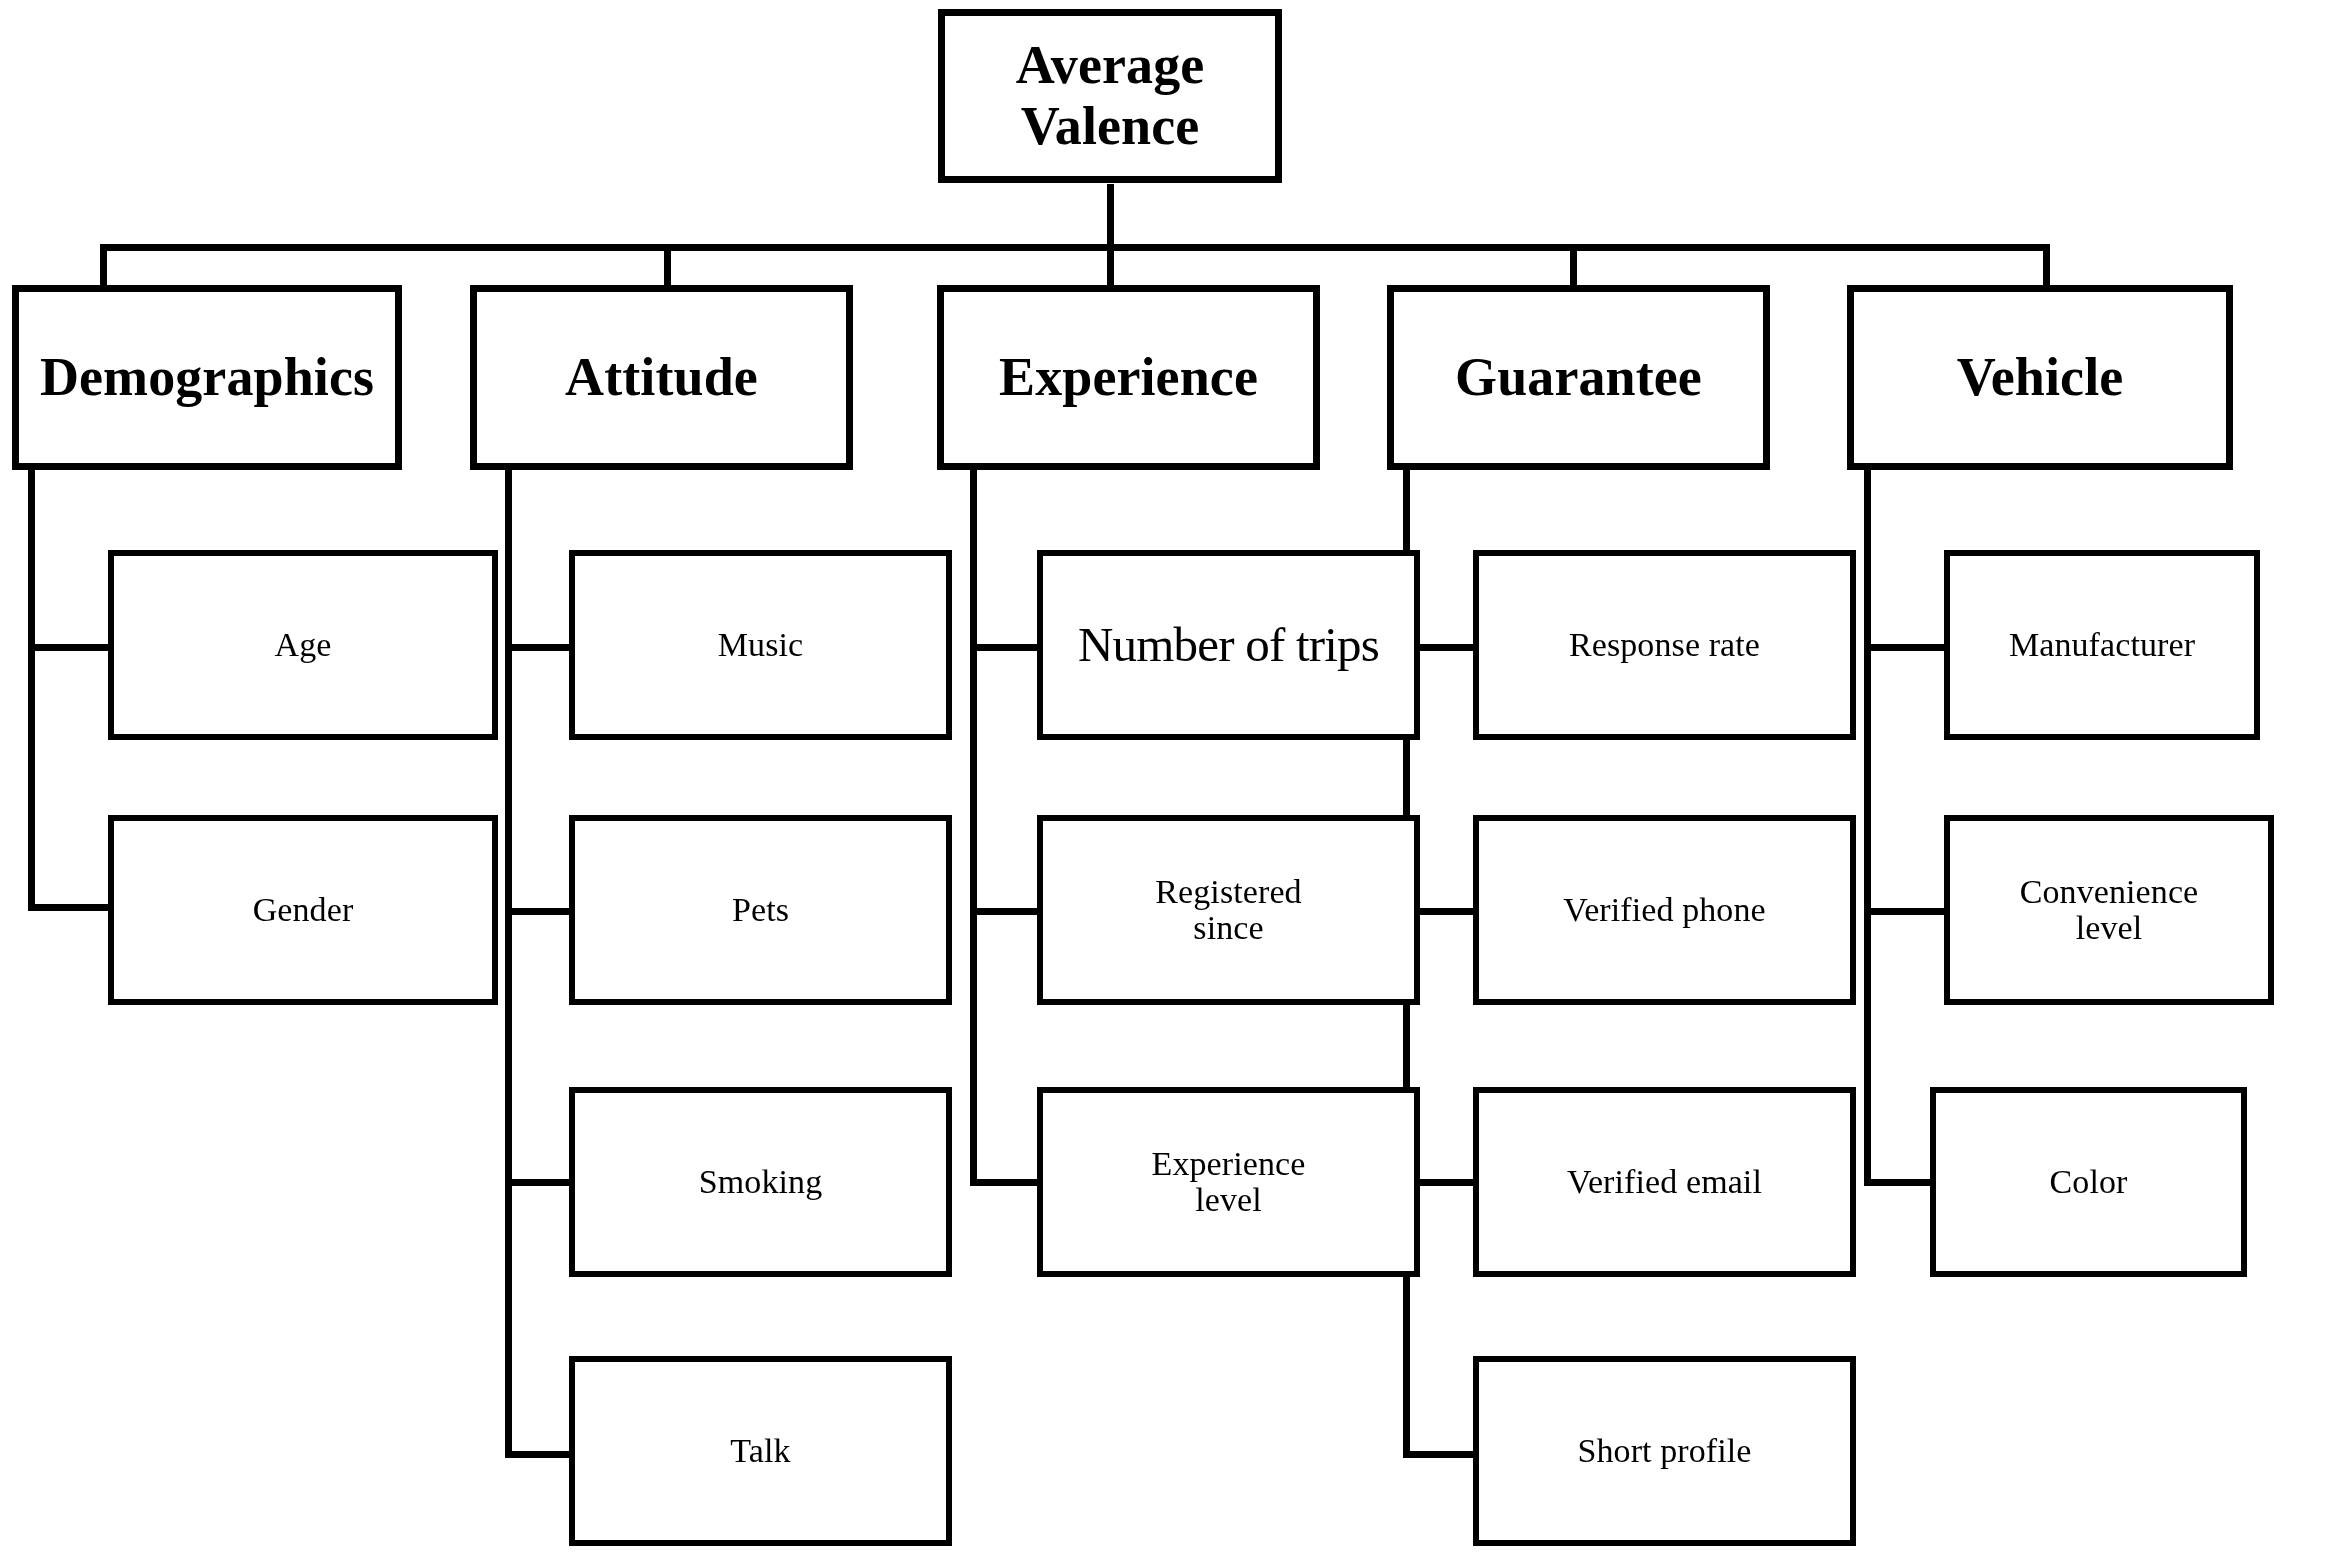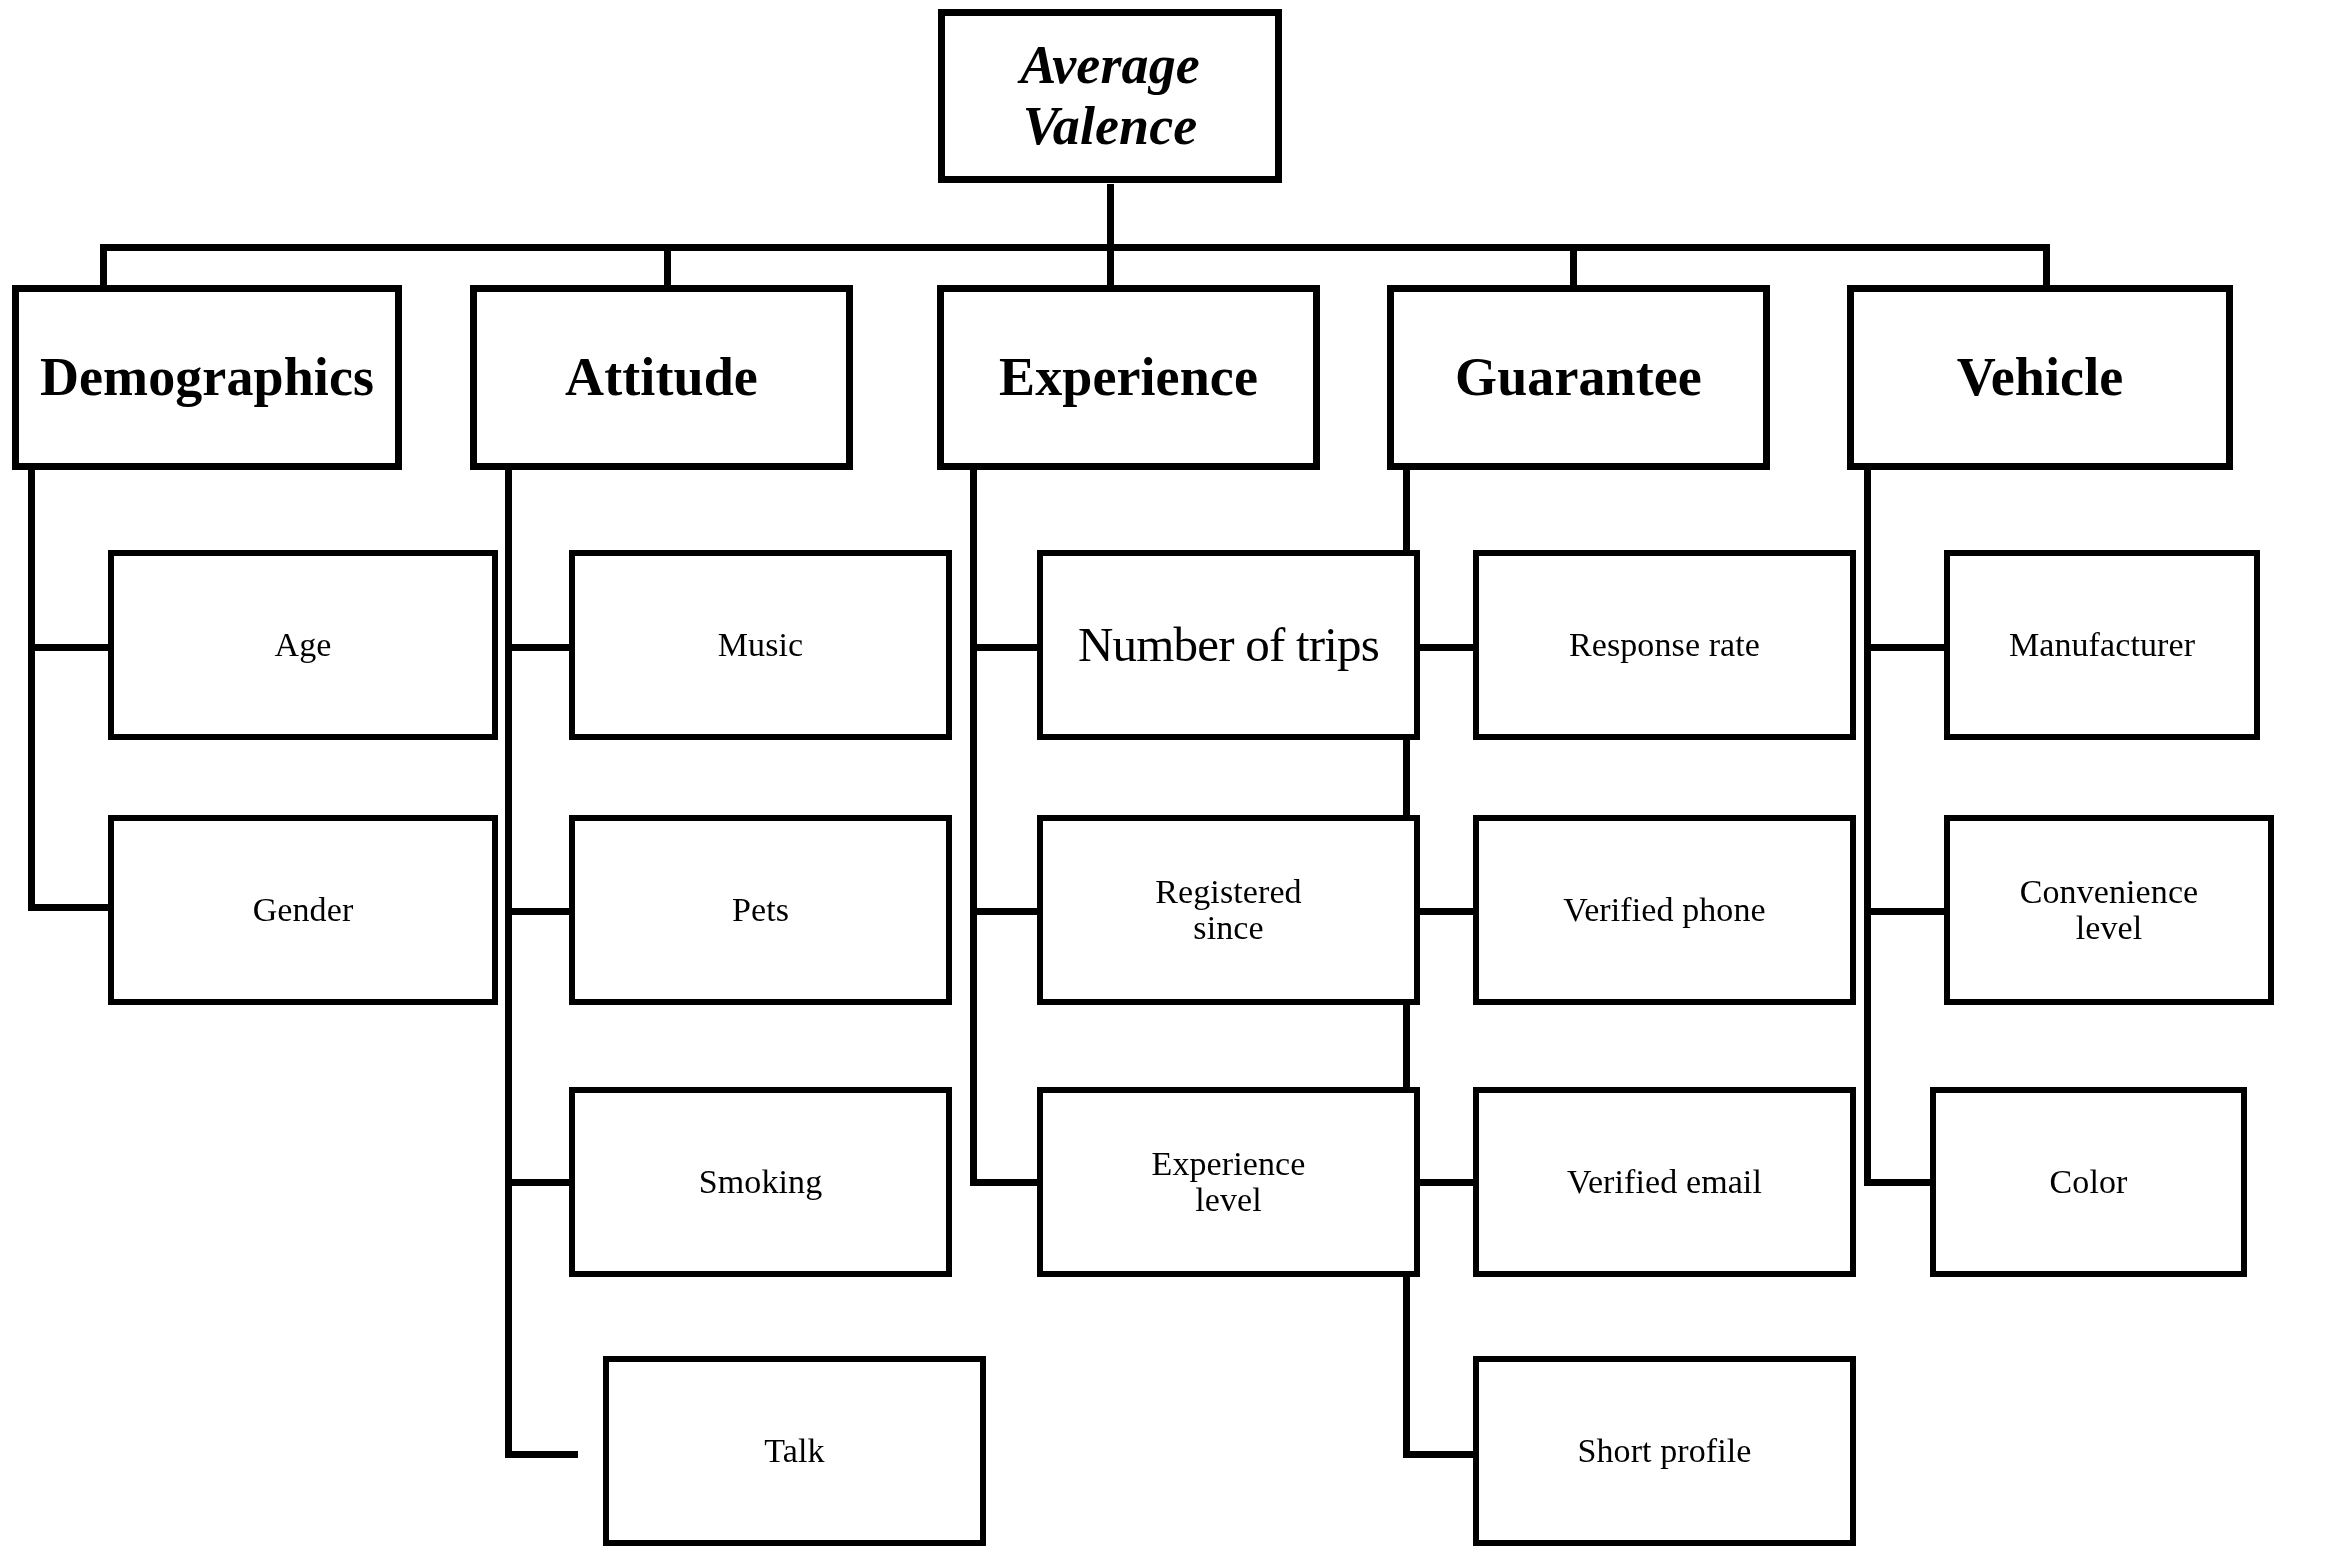--- a/index.html
+++ b/index.html
@@ -65,21 +65,21 @@
     z-index:1;
   }
   .conn.h{ height:6.6px; }
   .conn.v{ width:6.6px; }
 </style>
 </head>
 <body>
 
 <div id="stage">
 
-  <div class="node root" style="left:938px; top:9.2px; width:344px; height:174px;font-style:italic;">
+  <div class="node root" style="left:938px; top:9.2px; width:344px; height:174px;">
     <span class="label">Average
 Valence</span>
   </div>
 
   <div class="conn v" style="left:1107px; top:184px; width:7.3px; height:67px;"></div>
 
   <div class="conn h" style="left:100px; top:244px; width:1950px; height:7.3px;"></div>
 
   <div class="conn v" style="left:100px; top:244px; height:41px;"></div>
   <div class="conn v" style="left:664px; top:244px; height:41px;"></div>
@@ -126,21 +126,21 @@
 
   <div class="node leaf" style="left:569px; top:550px; width:383px; height:190px;">
     <span class="label">Music</span>
   </div>
   <div class="node leaf" style="left:569px; top:815px; width:383px; height:190px;">
     <span class="label">Pets</span>
   </div>
   <div class="node leaf" style="left:569px; top:1087px; width:383px; height:190px;">
     <span class="label">Smoking</span>
   </div>
-  <div class="node leaf" style="left:569px; top:1356px; width:383px; height:190px;margin-left:34px;">
+  <div class="node leaf" style="left:569px; top:1356px; width:383px; height:190px;">
     <span class="label">Talk</span>
   </div>
 
   <div class="conn v" style="left:970px; top:466px; height:719px;"></div>
   <div class="conn h" style="left:970px; top:644px; width:76px;"></div>
   <div class="conn h" style="left:970px; top:908px; width:76px;"></div>
   <div class="conn h" style="left:970px; top:1179px; width:76px;"></div>
 
   <div class="node leaf tight" style="left:1037px; top:550px; width:383px; height:190px;">
     <span class="label">Number of trips</span>

